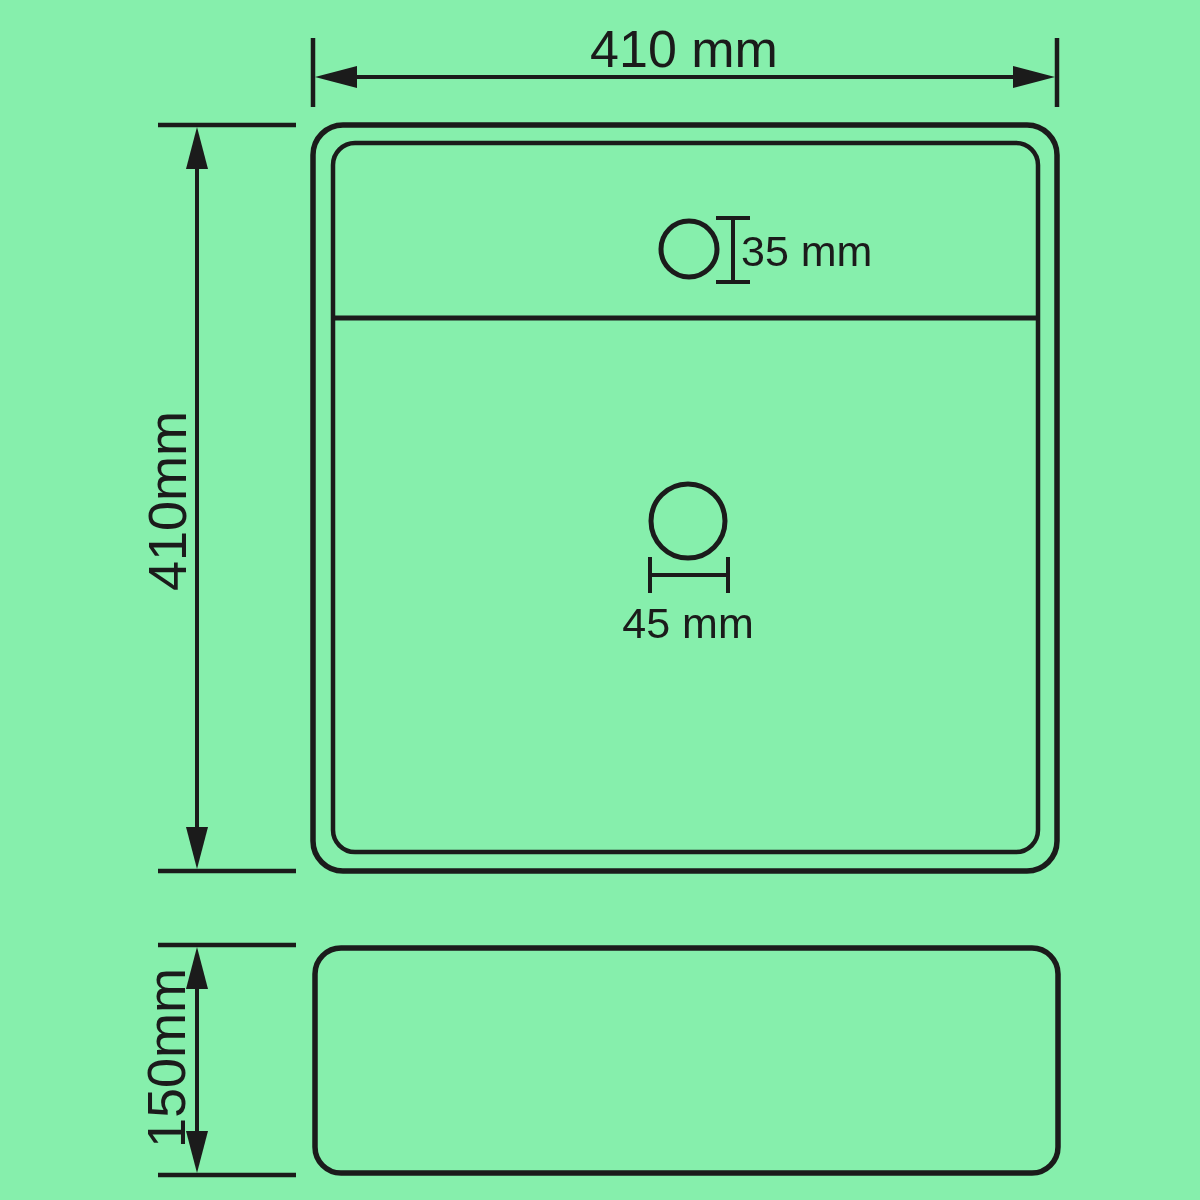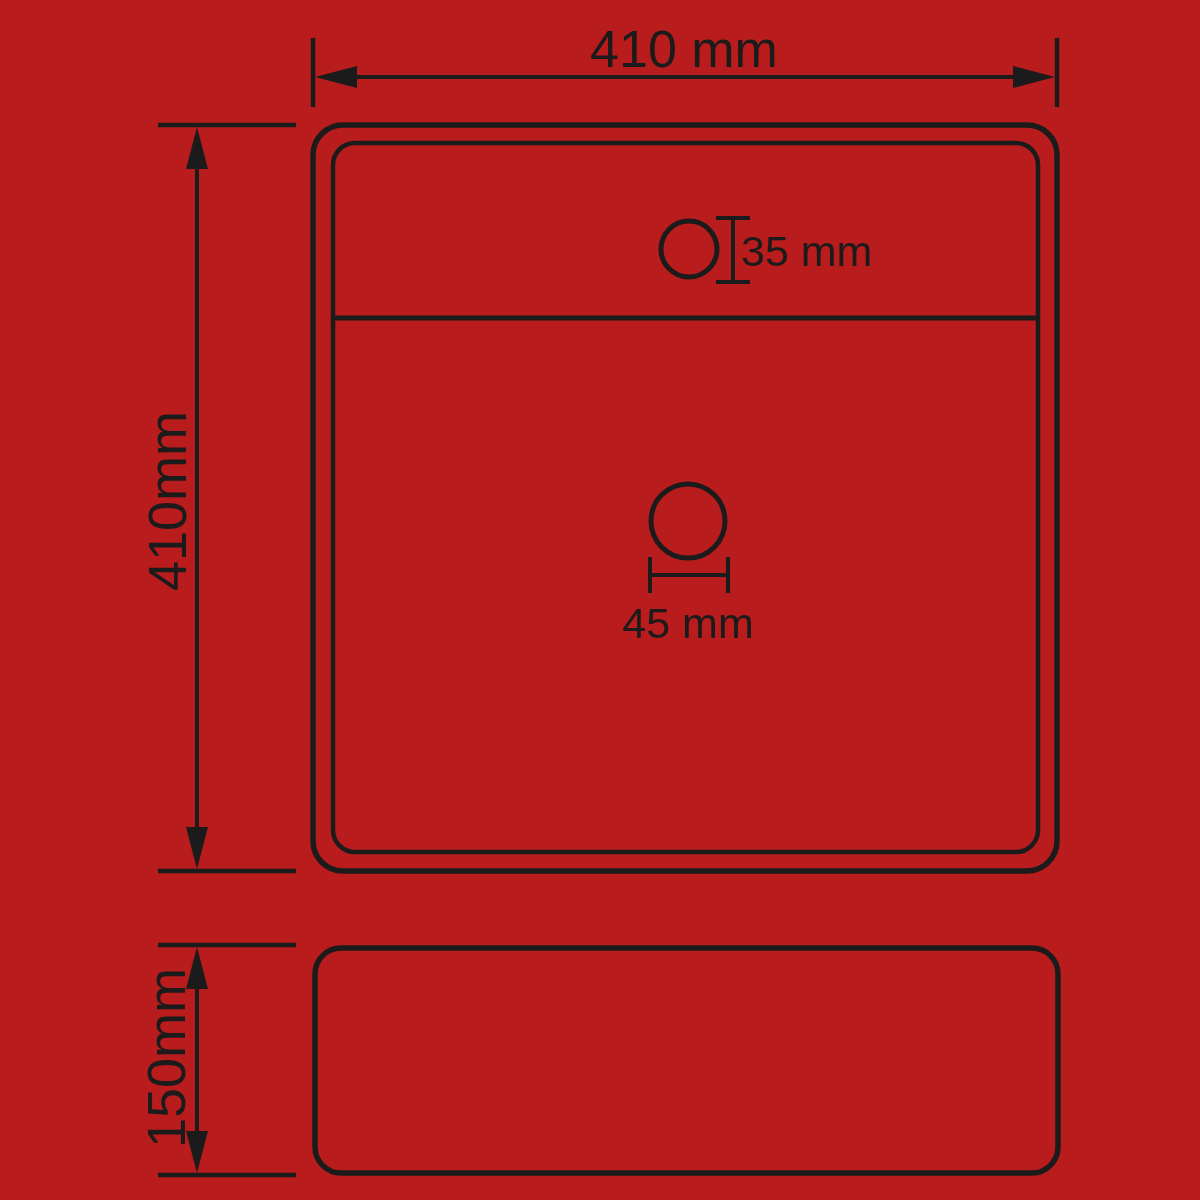--- a/index.html
+++ b/index.html
@@ -4,21 +4,21 @@
 <style>
   html, body {
     margin: 0;
     padding: 0;
     background: #ffffff;
   }
   .canvas {
     position: relative;
     width: 1200px;
     height: 1200px;
-    background: #b91c1c;
+    background: #86efac;
     overflow: hidden;
   }
   svg text {
     font-family: "Liberation Sans", sans-serif;
     fill: #1b1b1b;
   }
   .lbl-lg { font-size: 54px; }
   .lbl-top { font-size: 52px; }
   .lbl-sm { font-size: 43px; }
   .stroke { stroke: #1b1b1b; fill: none; }

